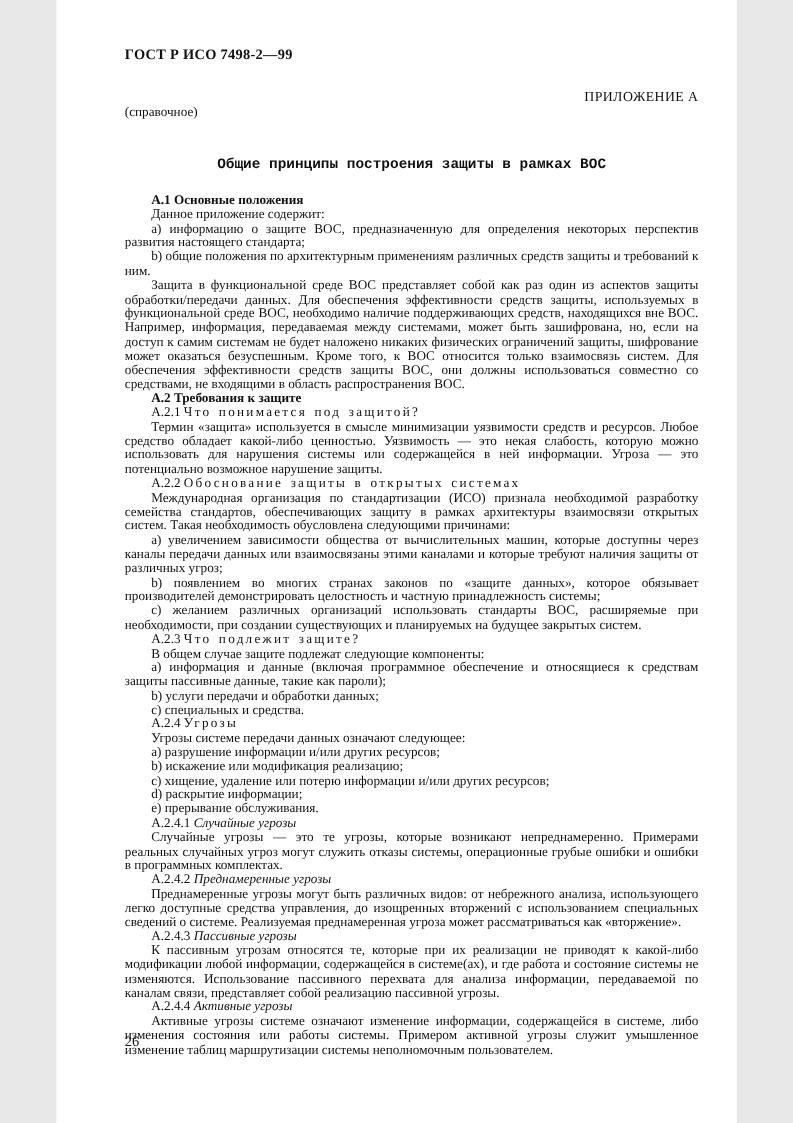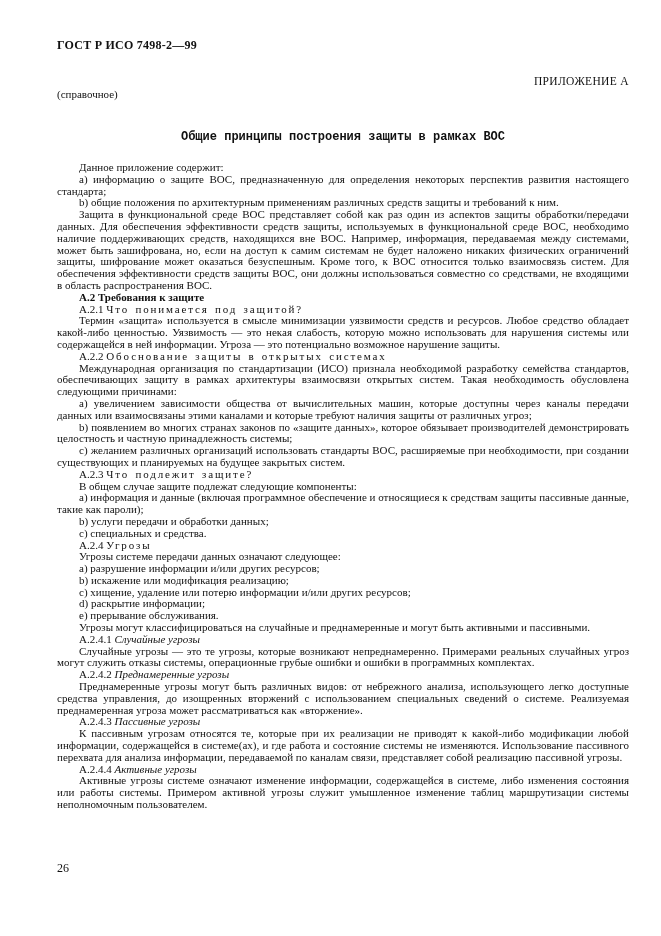--- a/index.html
+++ b/index.html
@@ -2,21 +2,21 @@
 <html><head>
 <meta charset="utf-8">
 <style>
   html, body {
     margin: 0;
     padding: 0;
     background: #e8e8e8;
   }
   .page {
     position: relative;
-    width: 661px;
+    width: 567px;
     height: 936px;
     margin: 0 auto;
     background: #ffffff;
     color: #111111;
     font-family: "Liberation Serif", "DejaVu Serif", serif;
     box-sizing: border-box;
     padding: 38px 32px 0 57px;
     overflow: hidden;
   }
   .doc-header {
@@ -71,20 +71,21 @@
 </style>
 </head>
 <body>
 
 <div class="page">
   <div class="doc-header">ГОСТ Р ИСО 7498-2—99</div>
   <div class="appendix">ПРИЛОЖЕНИЕ А</div>
   <div class="appendix-note">(справочное)</div>
   <h1 class="doc-title">Общие принципы построения защиты в рамках ВОС</h1>
   <div class="content">
+      <p class="para bold">А.1 Основные положения</p>
       <p class="para body">Данное приложение содержит:</p>
       <p class="para body">а) информацию о защите ВОС, предназначенную для определения некоторых перспектив развития настоящего стандарта;</p>
       <p class="para body">b) общие положения по архитектурным применениям различных средств защиты и требований к ним.</p>
       <p class="para body">Защита в функциональной среде ВОС представляет собой как раз один из аспектов защиты обработки/передачи данных. Для обеспечения эффективности средств защиты, используемых в функциональной среде ВОС, необходимо наличие поддерживающих средств, находящихся вне ВОС. Например, информация, передаваемая между системами, может быть зашифрована, но, если на доступ к самим системам не будет наложено никаких физических ограничений защиты, шифрование может оказаться безуспешным. Кроме того, к ВОС относится только взаимосвязь систем. Для обеспечения эффективности средств защиты ВОС, они должны использоваться совместно со средствами, не входящими в область распространения ВОС.</p>
       <p class="para bold">А.2 Требования к защите</p>
       <p class="para spaced"><span class="num">А.2.1 </span><span class="title-text">Что понимается под защитой?</span></p>
       <p class="para body">Термин «защита» используется в смысле минимизации уязвимости средств и ресурсов. Любое средство обладает какой-либо ценностью. Уязвимость — это некая слабость, которую можно использовать для нарушения системы или содержащейся в ней информации. Угроза — это потенциально возможное нарушение защиты.</p>
       <p class="para spaced"><span class="num">А.2.2 </span><span class="title-text">Обоснование защиты в открытых системах</span></p>
       <p class="para body">Международная организация по стандартизации (ИСО) признала необходимой разработку семейства стандартов, обеспечивающих защиту в рамках архитектуры взаимосвязи открытых систем. Такая необходимость обусловлена следующими причинами:</p>
       <p class="para body">а) увеличением зависимости общества от вычислительных машин, которые доступны через каналы передачи данных или взаимосвязаны этими каналами и которые требуют наличия защиты от различных угроз;</p>
@@ -95,21 +96,20 @@
       <p class="para body">а) информация и данные (включая программное обеспечение и относящиеся к средствам защиты пассивные данные, такие как пароли);</p>
       <p class="para body">b) услуги передачи и обработки данных;</p>
       <p class="para body">c) специальных и средства.</p>
       <p class="para spaced"><span class="num">А.2.4 </span><span class="title-text">Угрозы</span></p>
       <p class="para body">Угрозы системе передачи данных означают следующее:</p>
       <p class="para body">а) разрушение информации и/или других ресурсов;</p>
       <p class="para body">b) искажение или модификация реализацию;</p>
       <p class="para body">c) хищение, удаление или потерю информации и/или других ресурсов;</p>
       <p class="para body">d) раскрытие информации;</p>
       <p class="para body">е) прерывание обслуживания.</p>
-      <p class="para body">Угрозы могут классифицироваться на случайные и преднамеренные и могут быть активными и пассивными.</p>
       <p class="para italic-heading"><span class="num">А.2.4.1 </span><span class="title-text">Случайные угрозы</span></p>
       <p class="para body">Случайные угрозы — это те угрозы, которые возникают непреднамеренно. Примерами реальных случайных угроз могут служить отказы системы, операционные грубые ошибки и ошибки в программных комплектах.</p>
       <p class="para italic-heading"><span class="num">А.2.4.2 </span><span class="title-text">Преднамеренные угрозы</span></p>
       <p class="para body">Преднамеренные угрозы могут быть различных видов: от небрежного анализа, использующего легко доступные средства управления, до изощренных вторжений с использованием специальных сведений о системе. Реализуемая преднамеренная угроза может рассматриваться как «вторжение».</p>
       <p class="para italic-heading"><span class="num">А.2.4.3 </span><span class="title-text">Пассивные угрозы</span></p>
       <p class="para body">К пассивным угрозам относятся те, которые при их реализации не приводят к какой-либо модификации любой информации, содержащейся в системе(ах), и где работа и состояние системы не изменяются. Использование пассивного перехвата для анализа информации, передаваемой по каналам связи, представляет собой реализацию пассивной угрозы.</p>
       <p class="para italic-heading"><span class="num">А.2.4.4 </span><span class="title-text">Активные угрозы</span></p>
       <p class="para body">Активные угрозы системе означают изменение информации, содержащейся в системе, либо изменения состояния или работы системы. Примером активной угрозы служит умышленное изменение таблиц маршрутизации системы неполномочным пользователем.</p>
     </div>
   <div class="page-number">26</div>

